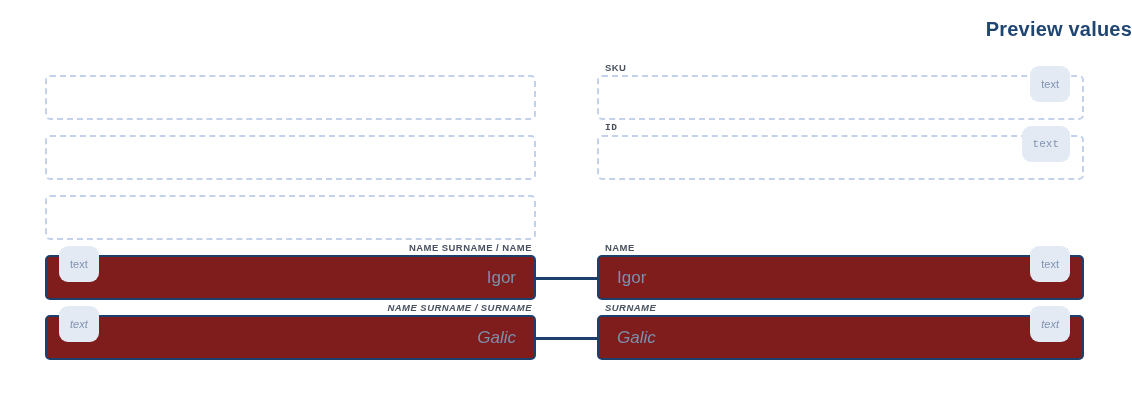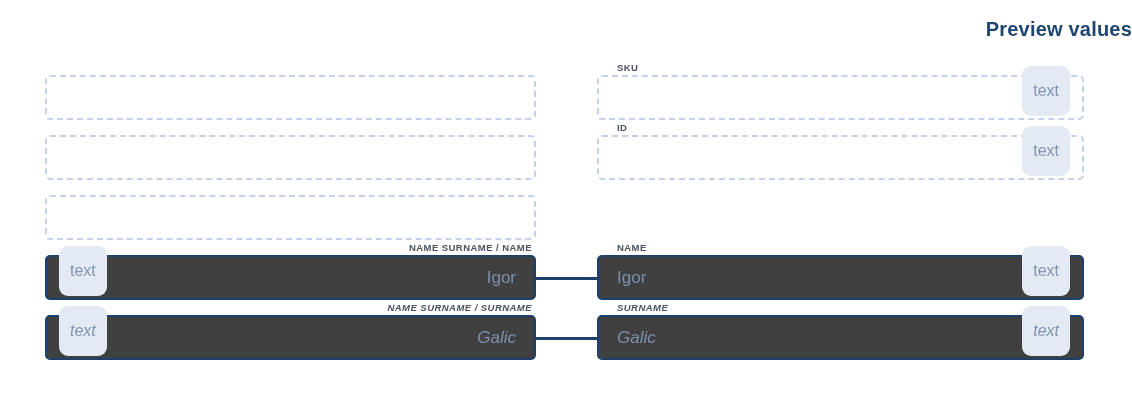--- a/index.html
+++ b/index.html
@@ -60,63 +60,63 @@
   .fld-label{
     position:absolute;
     top:0px;
     font-size:9.5px;
     font-weight:700;
     letter-spacing:.45px;
     color:var(--label);
     white-space:nowrap;
     line-height:12px;
   }
-  .col.right .fld-label{ left:20px; text-align:right; }
+  .col.right .fld-label{ left:8px; text-align:right; }
   .col.left  .fld-label{ right:4px; text-align:right; }
 
   
   .box{
     position:absolute;
     top:13px;
     left:0;
     right:0;
     height:45px;
     box-sizing:border-box;
     border-radius:5px;
   }
   .box.empty{
     border:2px dashed var(--dash);
   }
   .box.filled{
     border:2px solid var(--navy-dark);
-    background:#404040;
+    background:#7f1d1d;
   }
 
   
   .value{
     position:absolute;
     top:50%;
     transform:translateY(-50%);
     font-size:17px;
     color:var(--value);
     white-space:nowrap;
   }
   .col.right .value{ left:18px; }
   .col.left  .value{ right:18px; }
 
   
   .badge{
     position:absolute;
     top:4px;
     background:var(--badge-bg);
     color:var(--badge-fg);
-    font-size:16px;
+    font-size:11px;
     line-height:18px;
     height:18px;
-    padding:16px 11px;
+    padding:9px 11px;
     border-radius:9px;
     white-space:nowrap;
   }
   .col.right .badge{ right:14px; }
   .col.left  .badge{ left:14px; }
 
   
   .connector{
     position:absolute;
     left:536px;
@@ -135,21 +135,21 @@
     <div class="row" style="top: 0px;">
       <div class="col left">
         <div class="box empty"></div>
       </div>
       <div class="col right">
         <div class="fld-label">SKU</div>
         <div class="box empty"></div>
         <div class="badge">text</div>
       </div>
     </div>
-    <div class="row" style="top: 60px;">
+    <div class="row" style="top: 60px; font-family: Liberation Mono, monospace;">
       <div class="col left">
         <div class="box empty"></div>
       </div>
       <div class="col right">
         <div class="fld-label">ID</div>
         <div class="box empty"></div>
         <div class="badge">text</div>
       </div>
     </div>
     <div class="row" style="top: 120px;">

